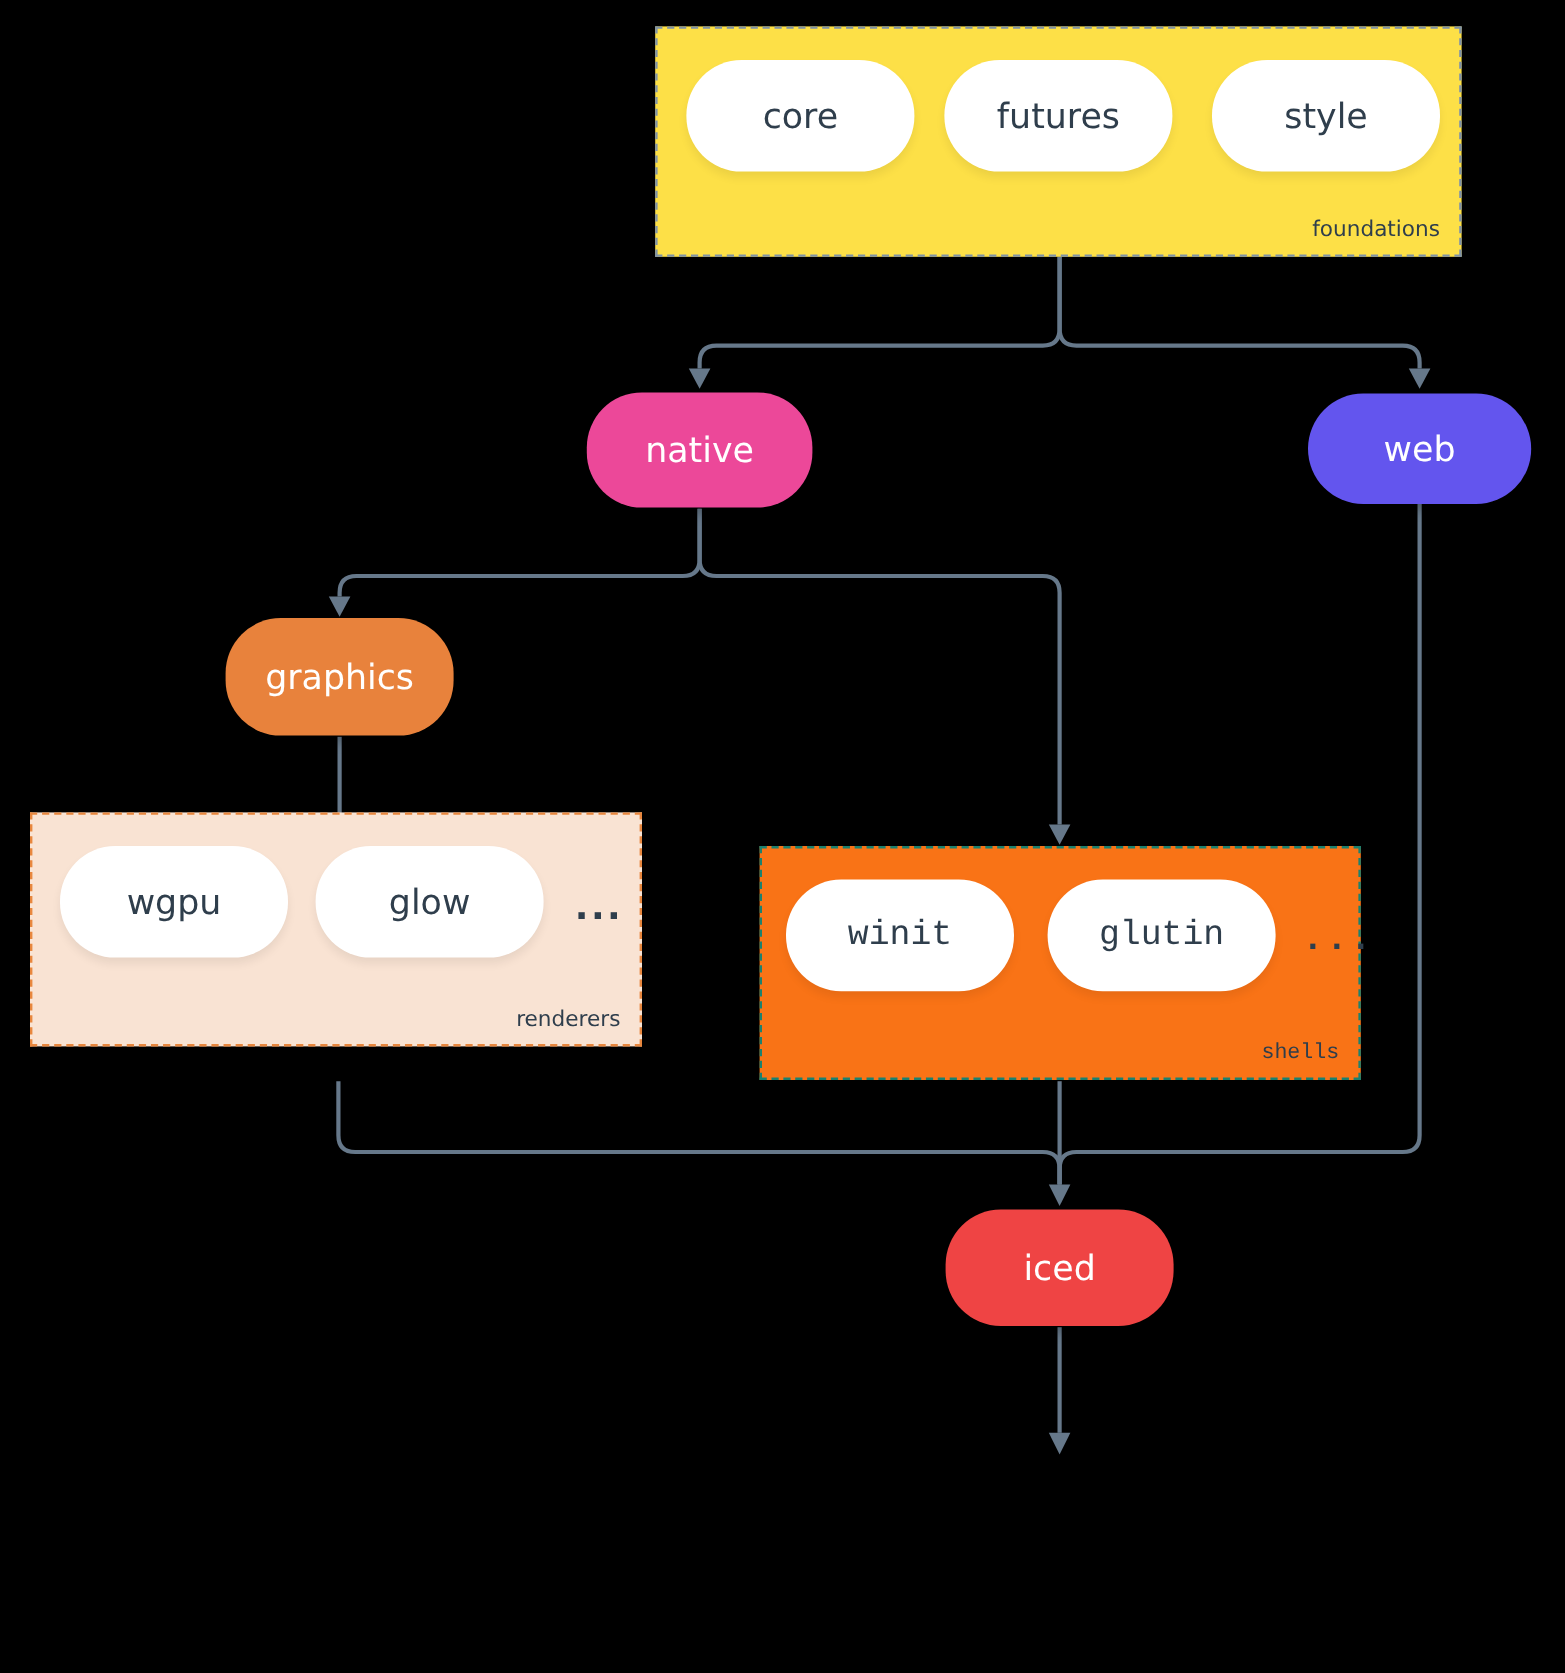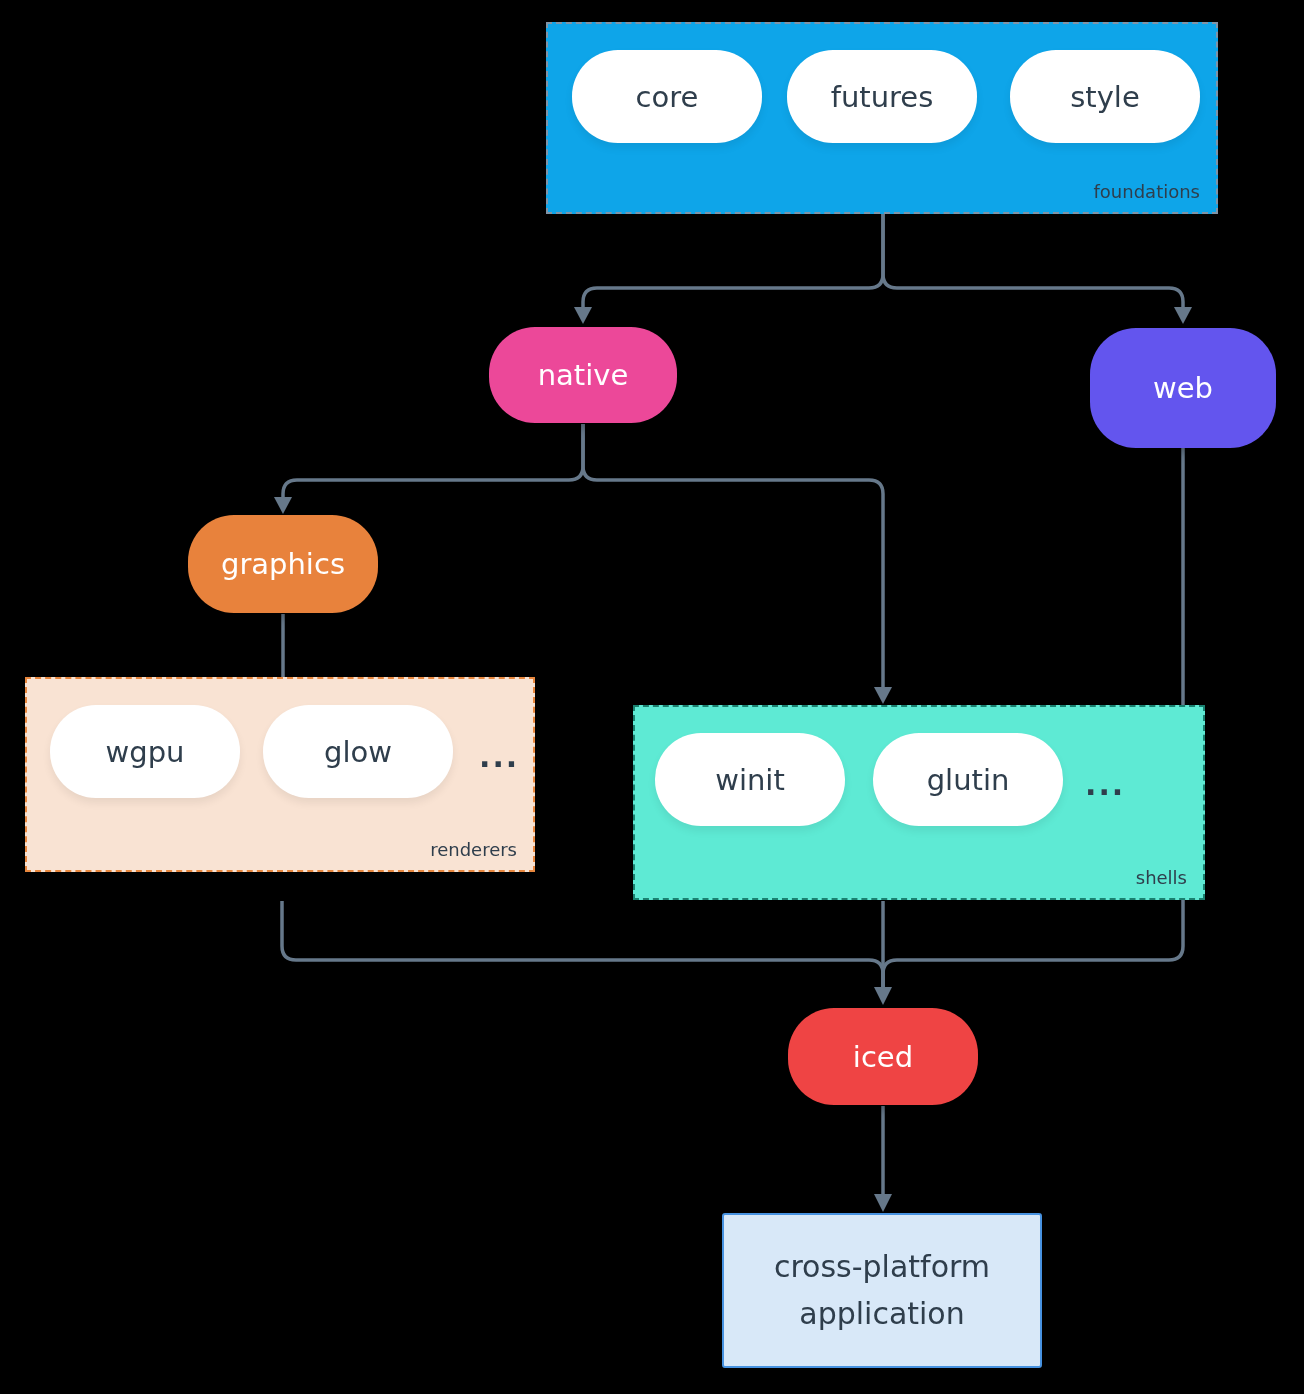--- a/index.html
+++ b/index.html
@@ -13,25 +13,25 @@
   svg.edges{position:absolute;left:0;top:0;width:1304px;height:1394px;}
   .edge{stroke:#66788a;stroke-width:3.5;fill:none;}
   .arrowhead{fill:#66788a;stroke:none;}
 
   .group{position:absolute;box-sizing:border-box;}
   .group-label{
     position:absolute;right:16px;bottom:10px;
     font-size:18px;color:#2f3e4c;
   }
   .g-foundations{left:546px;top:22px;width:672px;height:192px;
-    background:#0ea5e9;border:2px dashed #8093a6;}
+    background:#fde047;border:2px dashed #8093a6;}
   .g-renderers{left:25px;top:677px;width:510px;height:195px;
     background:#f9e3d3;border:2px dashed #e8873e;}
-  .g-shells{left:633px;top:705px;width:572px;height:195px;
-    background:#5eead4;border:2px dashed #1a8170;}
+  .g-shells{left:633px;top:705px;width:501px;height:195px;
+    background:#f97316;border:2px dashed #1a8170;font-family:Liberation Mono, monospace;}
 
   .pill{
     position:absolute;display:flex;align-items:center;justify-content:center;
     font-size:29px;border-radius:46px;
   }
   .pill.white{
     background:#ffffff;color:#2f3e4c;width:190px;height:93px;
     box-shadow:0 5px 8px rgba(0,0,0,0.07);
   }
   .pill.colored{color:#ffffff;box-shadow:0 5px 10px rgba(0,0,0,0.25);}
@@ -47,21 +47,21 @@
 
   .ellipsis{
     position:absolute;top:60px;font-size:30px;font-weight:600;
     color:#2f3e4c;letter-spacing:2px;
   }
   .e-renderers{left:452px;}
   .e-shells{left:450px;}
 
   
   .p-native{left:489px;top:327px;width:188px;height:96px;background:#ec4899;}
-  .p-web{left:1090px;top:328px;width:186px;height:120px;background:#6355ee;}
+  .p-web{left:1090px;top:328px;width:186px;height:92px;background:#6355ee;}
   .p-graphics{left:188px;top:515px;width:190px;height:98px;background:#e8823c;}
   .p-iced{left:788px;top:1008px;width:190px;height:97px;background:#ef4444;}
 
   .app-box{
     position:absolute;left:722px;top:1213px;width:320px;height:155px;
     box-sizing:border-box;background:#d8e8f8;border:2.5px solid #4792e0;
     border-radius:3px;display:flex;align-items:center;justify-content:center;
     text-align:center;font-size:30px;line-height:1.55;color:#2f3e4c;
   }
   .app-box span{display:block;padding:0 30px;}
@@ -138,17 +138,14 @@
       <span>glutin</span>
     </div>
     <div class="ellipsis e-shells">...</div>
     <div class="group-label">shells</div>
   </div>
 
   <div class="pill colored p-iced">
     <span>iced</span>
   </div>
 
-  <div class="app-box">
-    <span>cross-platform application</span>
-  </div>
 
 </div>
 
 </body></html>

